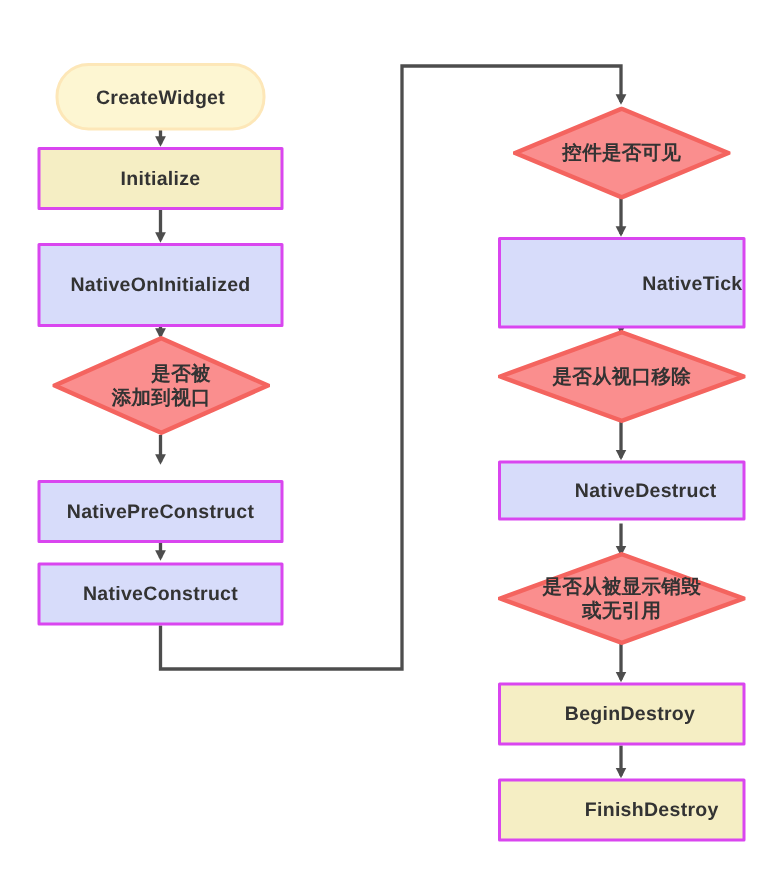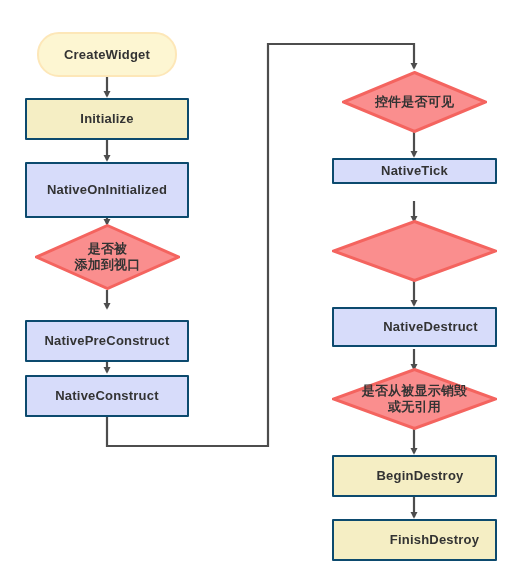--- a/index.html
+++ b/index.html
@@ -29,21 +29,21 @@
     justify-content: center;
     text-align: center;
     font-size: 13px;
     font-weight: bold;
     color: #333333;
     letter-spacing: 0.2px;
     line-height: 1.22;
     z-index: 2;
   }
   .node.rect {
-    border: 2px solid #0c4a6e;
+    border: 2px solid #d946ef;
     border-radius: 1px;
   }
   .node.fill-yellow { background: #f5eec4; }
   .node.fill-blue   { background: #d7dcfa; }
   .node.stadium {
     background: #fdf6d2;
     border: 2px solid #fde7b8;
     border-radius: 22px;
   }
   .node.diamond {
@@ -84,33 +84,33 @@
   <path d="M107,417 L107,446 L268,446 L268,44 L414,44 L414,68" fill="none" stroke="#4d4d4d" stroke-width="2.2" marker-end="url(#arrowhead)"></path>
 
   <line x1="414" y1="132" x2="414" y2="156" stroke="#4d4d4d" stroke-width="2.2" marker-end="url(#arrowhead)"></line>
   <line x1="414" y1="201" x2="414" y2="221" stroke="#4d4d4d" stroke-width="2.2" marker-end="url(#arrowhead)"></line>
   <line x1="414" y1="281" x2="414" y2="305" stroke="#4d4d4d" stroke-width="2.2" marker-end="url(#arrowhead)"></line>
   <line x1="414" y1="349" x2="414" y2="369" stroke="#4d4d4d" stroke-width="2.2" marker-end="url(#arrowhead)"></line>
   <line x1="414" y1="429" x2="414" y2="453" stroke="#4d4d4d" stroke-width="2.2" marker-end="url(#arrowhead)"></line>
   <line x1="414" y1="497" x2="414" y2="517" stroke="#4d4d4d" stroke-width="2.2" marker-end="url(#arrowhead)"></line>
 </svg>
 
-<div class="node stadium" style="left:37px; top:32px; width:140px; height:45px;">
+<div class="node stadium" style="left:37px; top:42px; width:140px; height:45px;">
   <span class="label">CreateWidget</span>
 </div>
 
 <div class="node rect fill-yellow" style="left:25px; top:98px; width:164px; height:42px;">
   <span class="label">Initialize</span>
 </div>
 
 <div class="node rect fill-blue" style="left:25px; top:162px; width:164px; height:56px;">
   <span class="label">NativeOnInitialized</span>
 </div>
 
-<div class="node diamond" style="left:35px; top:224px; width:145px; height:66px;">
+<div class="node diamond" style="left:35px; top:224px; width:145px; height:66px;text-align:right;">
   <svg class="diamond-shape" viewBox="0 0 145 66" preserveAspectRatio="none">
     <polygon points="72.5,1.5 143.5,33 72.5,64.5 1.5,33" fill="#fa8e8e" stroke="#f4645f" stroke-width="3"></polygon>
   </svg>
   <span class="label cjk">
     <span>是否被</span><br>
     <span>添加到视口</span>
   </span>
 </div>
 
 <div class="node rect fill-blue" style="left:25px; top:320px; width:164px; height:42px;">
@@ -121,28 +121,29 @@
   <span class="label">NativeConstruct</span>
 </div>
 
 <div class="node diamond" style="left:342px; top:71px; width:145px; height:62px;">
   <svg class="diamond-shape" viewBox="0 0 145 62" preserveAspectRatio="none">
     <polygon points="72.5,1.5 143.5,31 72.5,60.5 1.5,31" fill="#fa8e8e" stroke="#f4645f" stroke-width="3"></polygon>
   </svg>
   <span class="label cjk">控件是否可见</span>
 </div>
 
-<div class="node rect fill-blue" style="left:332px; top:158px; width:165px; height:26px;">
+<div class="node rect fill-blue" style="left:332px; top:158px; width:165px; height:61px;justify-content:flex-end;">
   <span class="label">NativeTick</span>
 </div>
 
 <div class="node diamond" style="left:332px; top:220px; width:165px; height:62px;">
   <svg class="diamond-shape" viewBox="0 0 165 62" preserveAspectRatio="none">
     <polygon points="82.5,1.5 163.5,31 82.5,60.5 1.5,31" fill="#fa8e8e" stroke="#f4645f" stroke-width="3"></polygon>
   </svg>
+  <span class="label cjk">是否从视口移除</span>
 </div>
 
 <div class="node rect fill-blue" style="left:332px; top:307px; width:165px; height:40px;padding-left:32px;">
   <span class="label">NativeDestruct</span>
 </div>
 
 <div class="node diamond" style="left:332px; top:368px; width:165px; height:62px;">
   <svg class="diamond-shape" viewBox="0 0 165 62" preserveAspectRatio="none">
     <polygon points="82.5,1.5 163.5,31 82.5,60.5 1.5,31" fill="#fa8e8e" stroke="#f4645f" stroke-width="3"></polygon>
   </svg>

